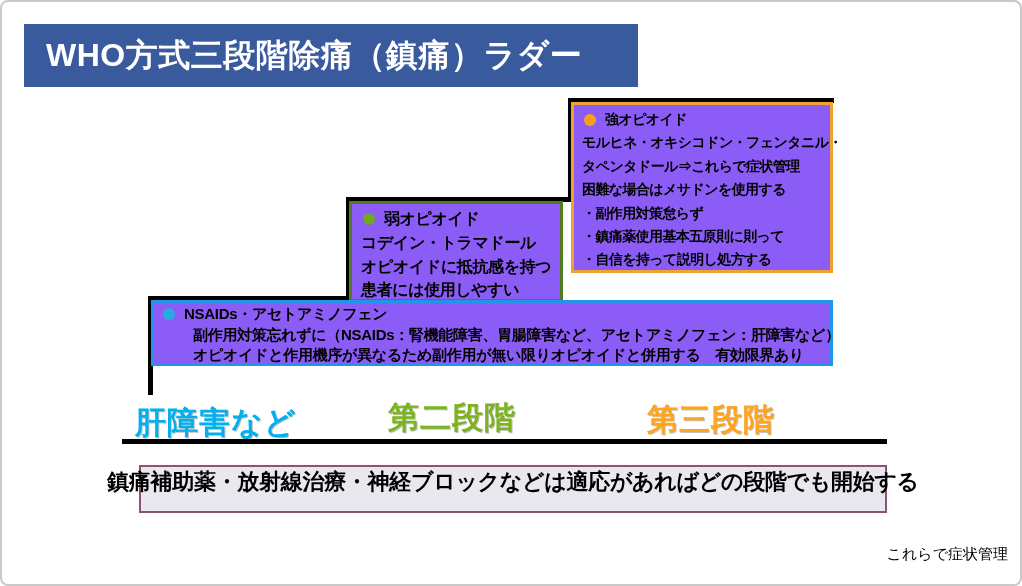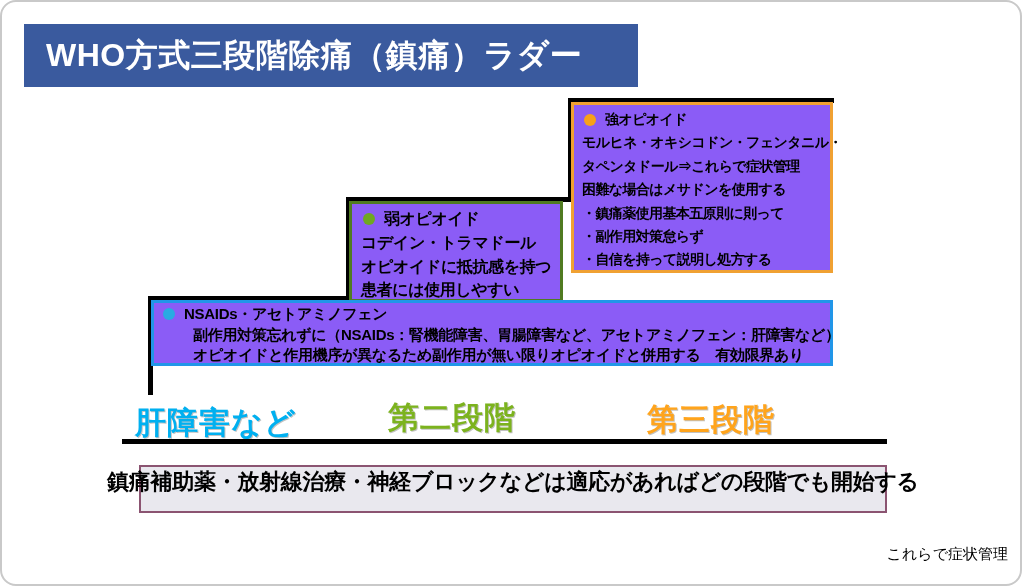--- a/index.html
+++ b/index.html
@@ -1,18 +1,18 @@
 <!DOCTYPE html>
 <html><head>
 <meta charset="utf-8">
 <style>
   html,body{margin:0;padding:0;background:#fff;}
   .slide{
     position:relative;width:1022px;height:586px;background:#ffffff;
-    border:2px solid #c9c9c9;border-radius:16px;box-sizing:border-box;
+    border:2px solid #c9c9c9;border-radius:8px;box-sizing:border-box;
     font-family:"Liberation Sans",sans-serif;overflow:hidden;
   }
   .banner{
     position:absolute;left:22px;top:22px;width:614px;height:63px;
     background:#3a5a9e;color:#ffffff;display:flex;align-items:center;
     padding-left:22px;box-sizing:border-box;
     font-size:32px;font-weight:700;letter-spacing:.5px;white-space:nowrap;
   }
   .stair{position:absolute;background:#000000;}
   .s3t{left:566px;top:96px;width:266px;height:5px;}
@@ -67,22 +67,22 @@
   <div class="stair s1l"></div>
 
   <div class="box box3">
     <div class="hdr">
       <span class="bullet bu3"></span>
       <span>強オピオイド</span>
     </div>
     <div class="ln">モルヒネ・オキシコドン・フェンタニル・</div>
     <div class="ln">タペンタドール⇒これらで症状管理</div>
     <div class="ln">困難な場合はメサドンを使用する</div>
+    <div class="ln">・副作用対策怠らず</div>
     <div class="ln">・鎮痛薬使用基本五原則に則って</div>
-    <div class="ln">・副作用対策怠らず</div>
     <div class="ln">・自信を持って説明し処方する</div>
   </div>
 
   <div class="box box2">
     <div class="hdr">
       <span class="bullet bu2"></span>
       <span>弱オピオイド</span>
     </div>
     <div class="ln">コデイン・トラマドール</div>
     <div class="ln">オピオイドに抵抗感を持つ</div>

